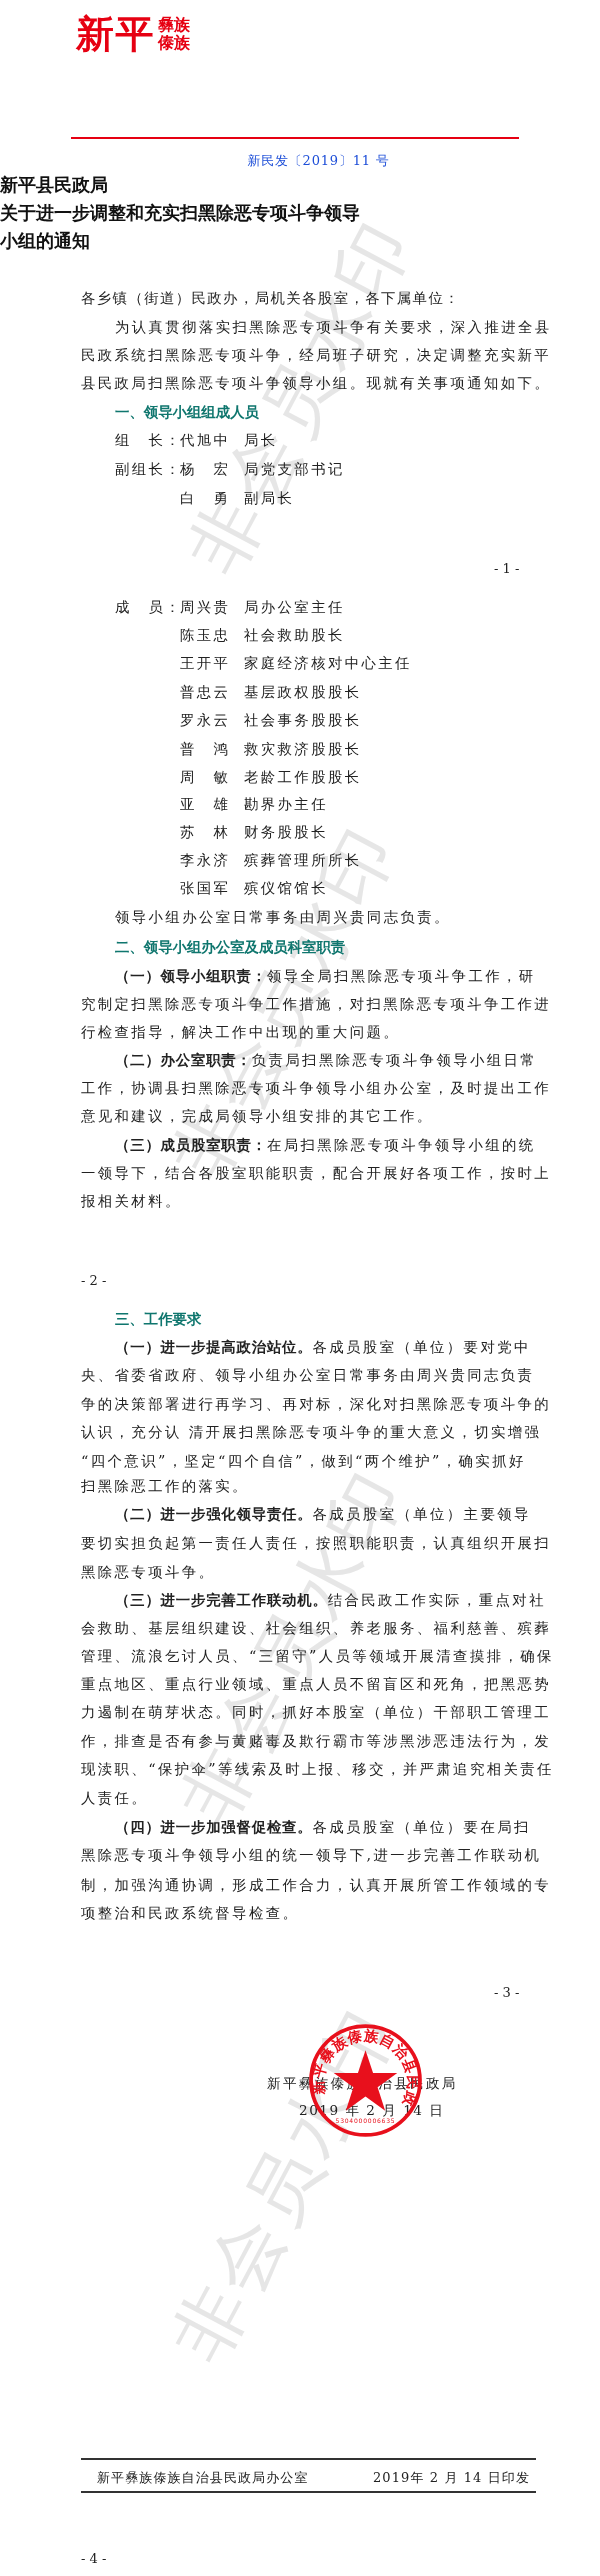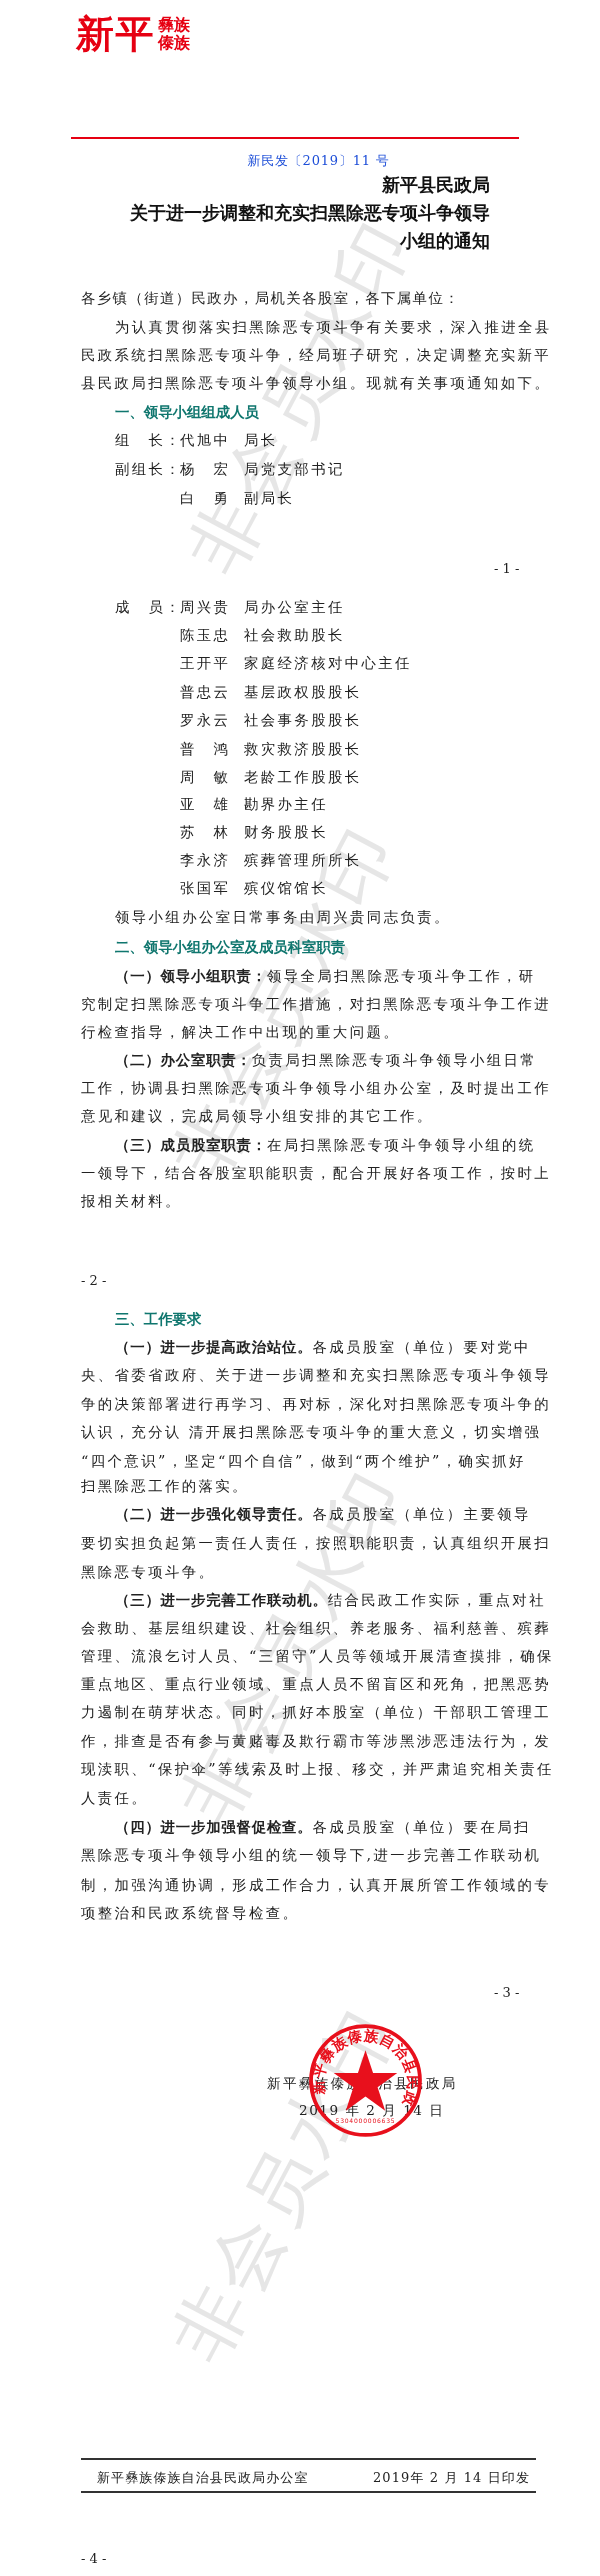--- a/index.html
+++ b/index.html
@@ -6,21 +6,21 @@
   body { width: 601px; height: 2576px; position: relative; overflow: hidden;
          font-family: "DejaVu Serif", "Liberation Serif", serif; color: #1a1a1a; }
   .abs { position: absolute; white-space: nowrap; }
   .wm { position: absolute; font-family: "DejaVu Sans", sans-serif; font-size: 73px; color: rgba(200,200,200,0.45);
         transform: rotate(-62deg); transform-origin: left top; white-space: nowrap; letter-spacing: 4.5px; pointer-events: none; z-index: 0; }
   .header-title { left: 76px; top: 9px; height: 50px; color: #e60012; font-weight: bold; display: flex; align-items: center; z-index: 2; }
   .header-title .big { font-size: 38px; letter-spacing: 1.5px; font-family: "DejaVu Serif", serif; }
   .header-title .stack { display: inline-flex; flex-direction: column; font-size: 16px; line-height: 18px; margin: 0 3px; }
   .docno { left: 18px; width: 601px; top: 115px; text-align: center; font-size: 13px; color: #1d4ed8; letter-spacing: 0.8px; z-index: 2; margin-top: 37px; }
   .redrule { left: 71px; top: 137px; width: 448px; height: 2.3px; background: #e60012; z-index: 2; }
-  .title { left: 0; width: 490px; text-align: right; font-size: 18px; font-weight: bold; color: #111; z-index: 2; }
+  .title { left: 0; width: 490px; text-align: left; font-size: 18px; font-weight: bold; color: #111; z-index: 2; }
   .txt { font-size: 14.4px; letter-spacing: 2.4px; color: #222; z-index: 2; }
   .bold { font-weight: bold; font-family: "DejaVu Sans", sans-serif; letter-spacing: 0.8px; }
   .head { font-size: 14.4px; font-weight: bold; font-family: "DejaVu Sans", sans-serif; color: #0f766e; z-index: 2; }
   .pageno { font-size: 13px; color: #222; z-index: 2; }
   .mem-role { left: 115px; }
   .mem-name { left: 180px; }
   .mem-title { left: 244px; }
   .seal { left: 308px; top: 2023px; width: 115px; height: 115px; z-index: 3; }
   .footer-rule { left: 81px; width: 455px; height: 1.5px; background: #333; z-index: 2; }
 </style>
@@ -103,21 +103,21 @@
 
 <div class="abs txt" style="left:115px; top:1136px"><span class="bold">（三）成员股室职责：</span><span>在局扫黑除恶专项斗争领导小组的统</span></div>
 <div class="abs txt" style="left:81px; top:1164px">一领导下，结合各股室职能职责，配合开展好各项工作，按时上</div>
 <div class="abs txt" style="left:81px; top:1192px">报相关材料。</div>
 
 <div class="abs pageno" style="left:81px; top:1273px">- 2 -</div>
 
 <div class="abs head" style="left:115px; top:1310px">三、工作要求</div>
 
 <div class="abs txt" style="left:115px; top:1338px"><span class="bold">（一）进一步提高政治站位。</span><span>各成员股室（单位）要对党中</span></div>
-<div class="abs txt" style="left:81px; top:1366px">央、省委省政府、关于进一步调整和充实扫黑除恶专项斗争领导</div>
+<div class="abs txt" style="left:81px; top:1366px">央、省委省政府、领导小组办公室日常事务由周兴贵同志负责</div>
 <div class="abs txt" style="left:81px; top:1395px">争的决策部署进行再学习、再对标，深化对扫黑除恶专项斗争的</div>
 <div class="abs txt" style="left:81px; top:1423px">认识，充分认 清开展扫黑除恶专项斗争的重大意义，切实增强</div>
 <div class="abs txt" style="left:81px; top:1452px">“四个意识”，坚定“四个自信”，做到“两个维护”，确实抓好</div>
 <div class="abs txt" style="left:81px; top:1477px">扫黑除恶工作的落实。</div>
 
 <div class="abs txt" style="left:115px; top:1505px"><span class="bold">（二）进一步强化领导责任。</span><span>各成员股室（单位）主要领导</span></div>
 <div class="abs txt" style="left:81px; top:1534px">要切实担负起第一责任人责任，按照职能职责，认真组织开展扫</div>
 <div class="abs txt" style="left:81px; top:1563px">黑除恶专项斗争。</div>
 
 <div class="abs txt" style="left:115px; top:1591px"><span class="bold">（三）进一步完善工作联动机。</span><span>结合民政工作实际，重点对社</span></div>

